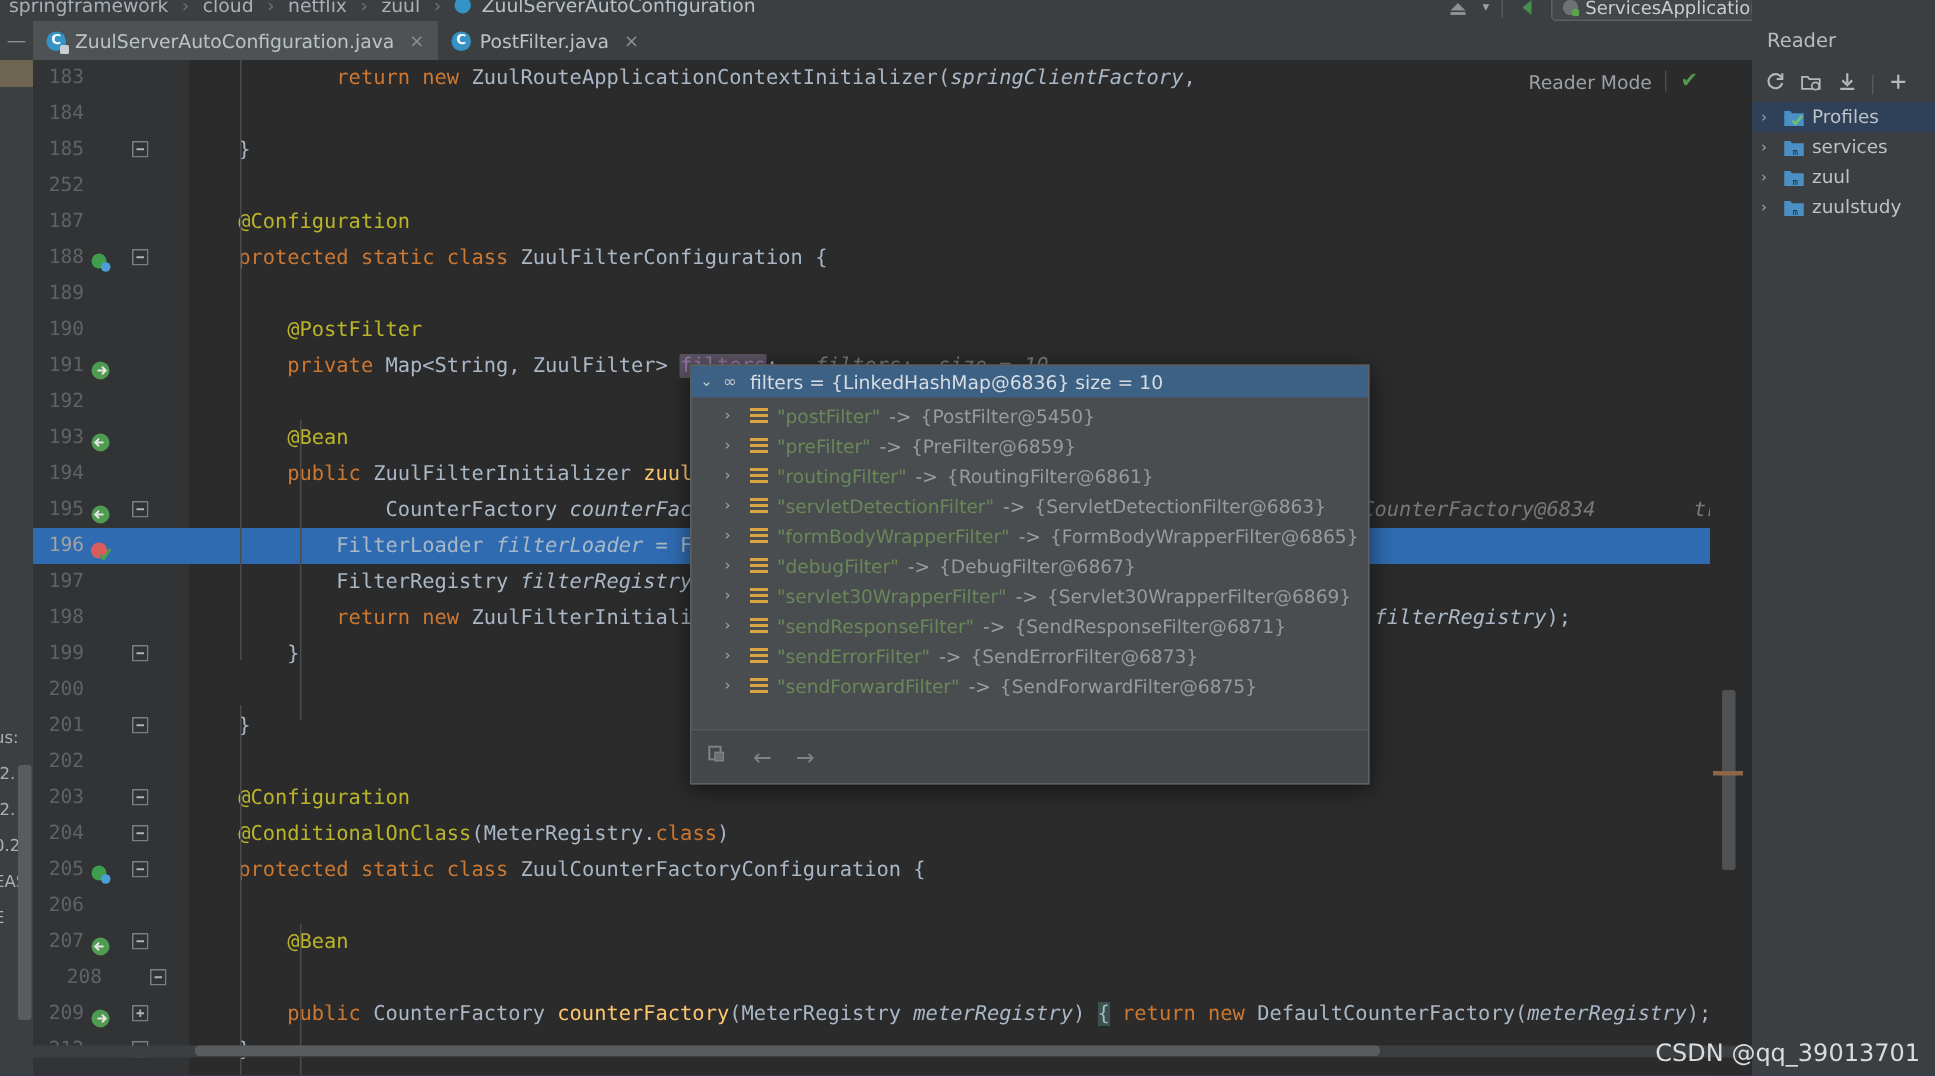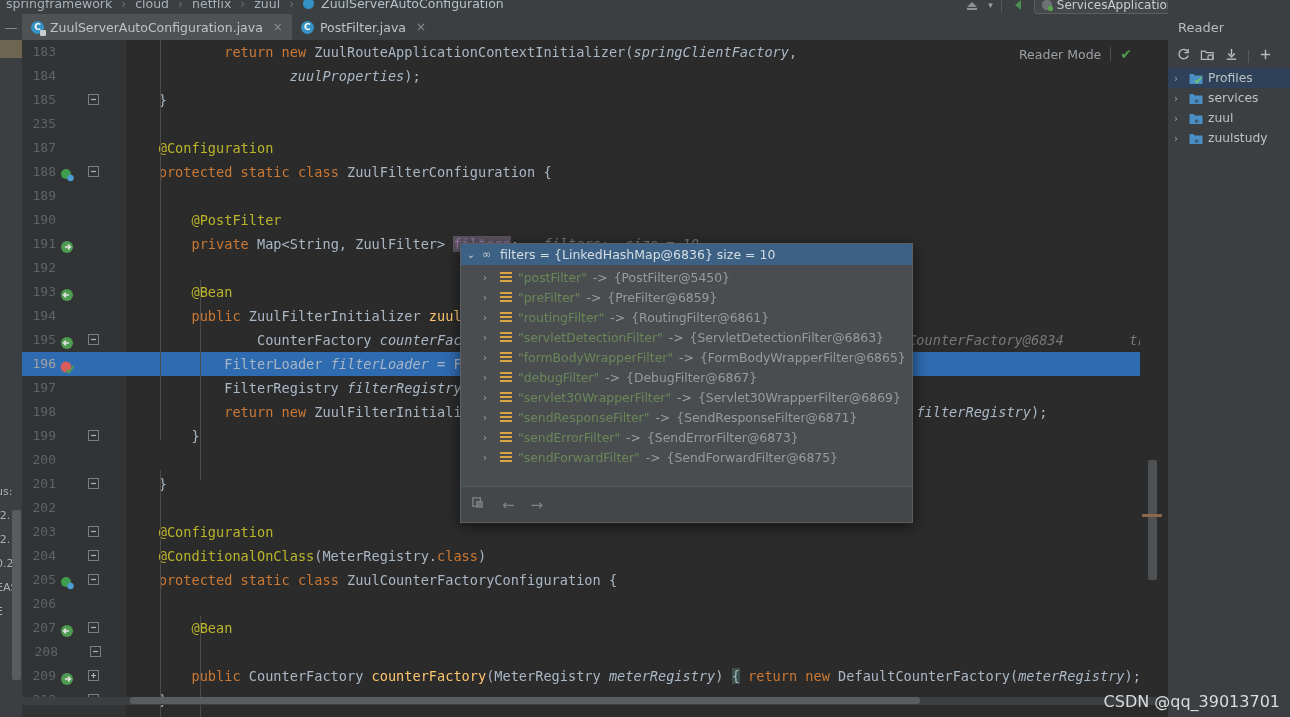--- a/index.html
+++ b/index.html
@@ -334,32 +334,31 @@
     </div>
 
     <div class="gutter"></div>
     <div id="code-rows">
         <div class="row" style="position: absolute; left: 0px; right: 0px; top: 0px;">
           <div class="lnum">183</div>
           <div class="codeline" style="left: 126px;"><span class="">            </span><span class="k">return </span><span class="k">new </span><span class="cl">ZuulRouteApplicationContextInitializer</span><span class="br">(</span><span class="ty">springClientFactory</span><span class="br">,</span></div>
         </div>
         <div class="row" style="position: absolute; left: 0px; right: 0px; top: 24px;">
           <div class="lnum">184</div>
-          <div class="codeline" style="left: 126px;"><span class="">                    </span><span class="ty">zuulProperties</span><span class="br">);</span></div>
         </div>
         <div class="row" style="position: absolute; left: 0px; right: 0px; top: 48px;">
           <div class="lnum">185</div>
           <div class="fold"><svg viewBox="0 0 11 11" width="11" height="11">
               <rect x="0.5" y="0.5" width="10" height="10" fill="none" stroke="#7b7f82"></rect>
               <path d="M3 5.5h5" stroke="#b0b4b7" stroke-width="1.2"></path>
             </svg></div>
           <div class="codeline" style="left: 126px;"><span class="">    </span><span style="color: rgb(169, 183, 198);">}</span></div>
         </div>
         <div class="row" style="position: absolute; left: 0px; right: 0px; top: 72px;">
-          <div class="lnum">235</div>
+          <div class="lnum">252</div>
           <div class="codeline" style="left: 126px;"></div>
         </div>
         <div class="row" style="position: absolute; left: 0px; right: 0px; top: 96px;">
           <div class="lnum">187</div>
           <div class="codeline" style="left: 126px;"><span class="">    </span><span class="an">@Configuration</span></div>
         </div>
         <div class="row" style="position: absolute; left: 0px; right: 0px; top: 120px;">
           <div class="lnum">188</div>
           <div class="gic"><svg viewBox="0 0 14 14" width="14" height="14">
               <circle cx="6" cy="6" r="5" fill="#3f9e4d"></circle>
@@ -495,21 +494,21 @@
           <div class="gic"><svg viewBox="0 0 14 14" width="14" height="14">
               <circle cx="7" cy="7" r="6" fill="#4f9b52"></circle>
               <path d="M9 7H4M6 4.5L3.5 7 6 9.5" stroke="#e6e6e6" stroke-width="1.3" fill="none"></path>
             </svg></div>
           <div class="fold"><svg viewBox="0 0 11 11" width="11" height="11">
               <rect x="0.5" y="0.5" width="10" height="10" fill="none" stroke="#7b7f82"></rect>
               <path d="M3 5.5h5" stroke="#b0b4b7" stroke-width="1.2"></path>
             </svg></div>
           <div class="codeline" style="left: 126px;"><span class="">        </span><span class="an">@Bean</span></div>
         </div>
-        <div class="row" style="position: absolute; left: 2px; right: 0px; top: 600px;">
+        <div class="row" style="position: absolute; left: 12px; right: 0px; top: 600px;">
           <div class="lnum">208</div>
           <div class="fold"><svg viewBox="0 0 11 11" width="11" height="11">
               <rect x="0.5" y="0.5" width="10" height="10" fill="none" stroke="#7b7f82"></rect>
               <path d="M3 5.5h5" stroke="#b0b4b7" stroke-width="1.2"></path>
             </svg></div>
         </div>
         <div class="row" style="position: absolute; left: 0px; right: 0px; top: 624px;">
           <div class="lnum">209</div>
           <div class="gic"><svg viewBox="0 0 14 14" width="14" height="14">
               <circle cx="7" cy="7" r="6" fill="#4f9b52"></circle>

